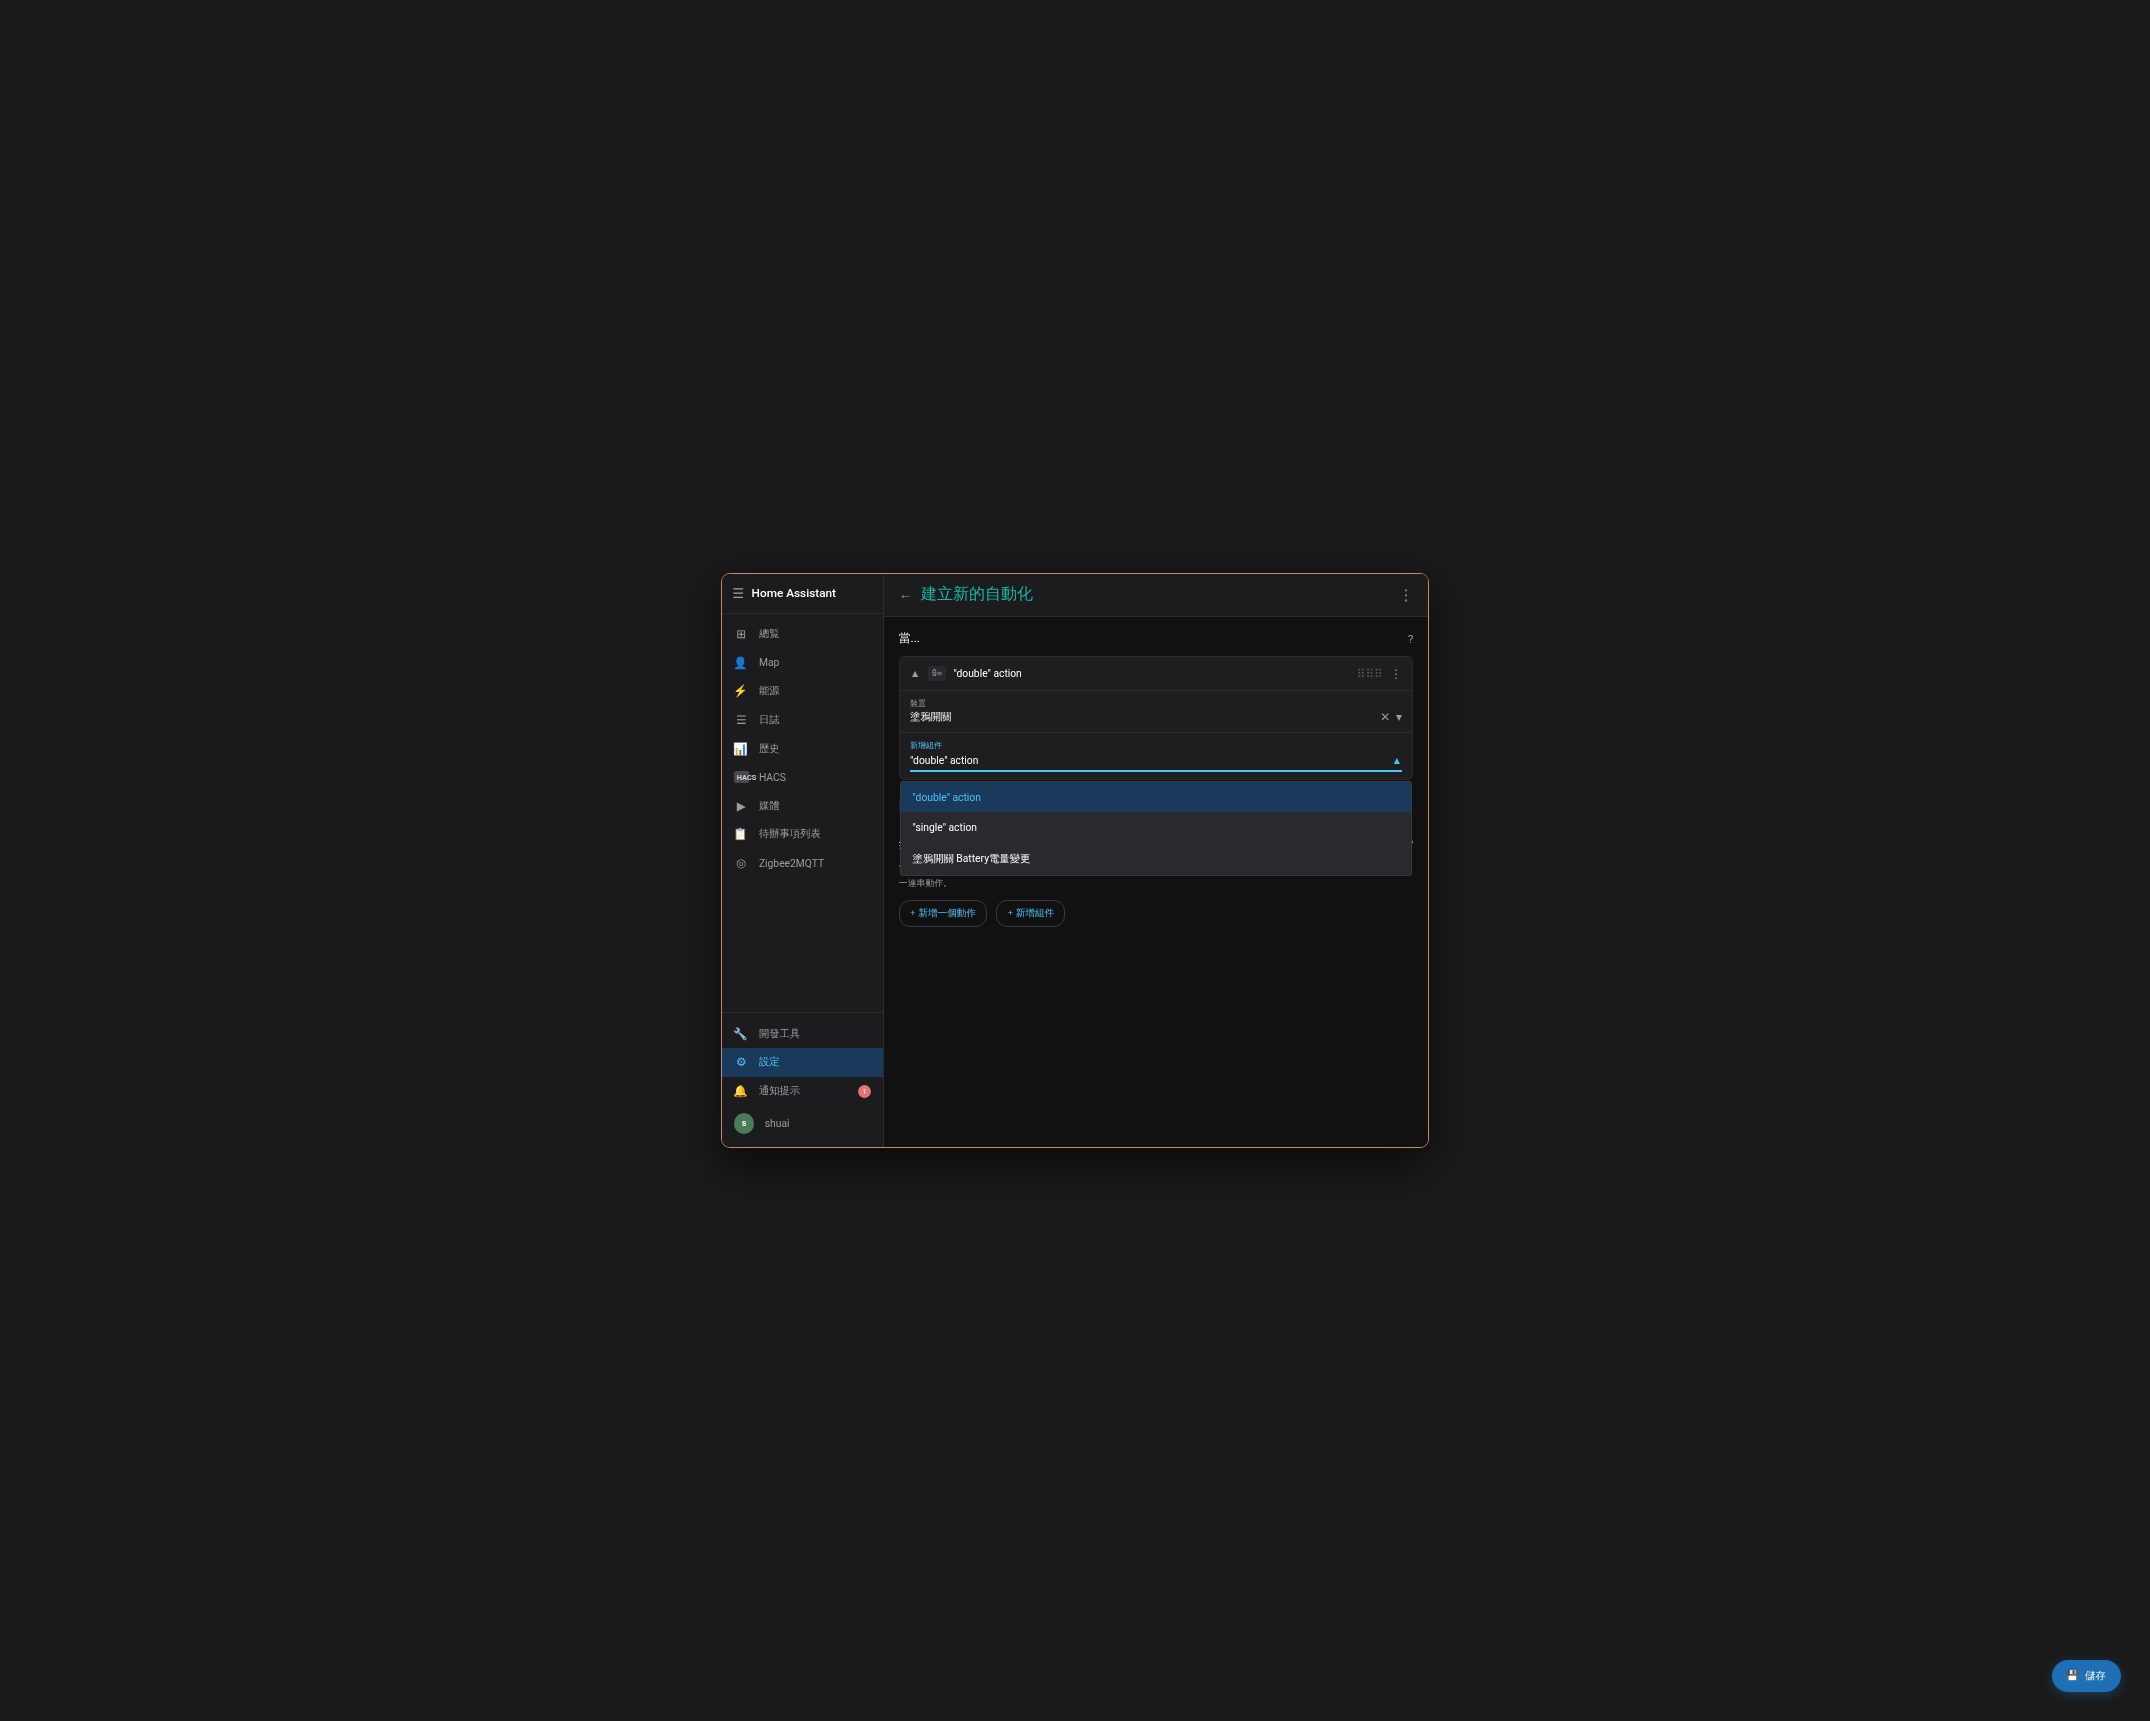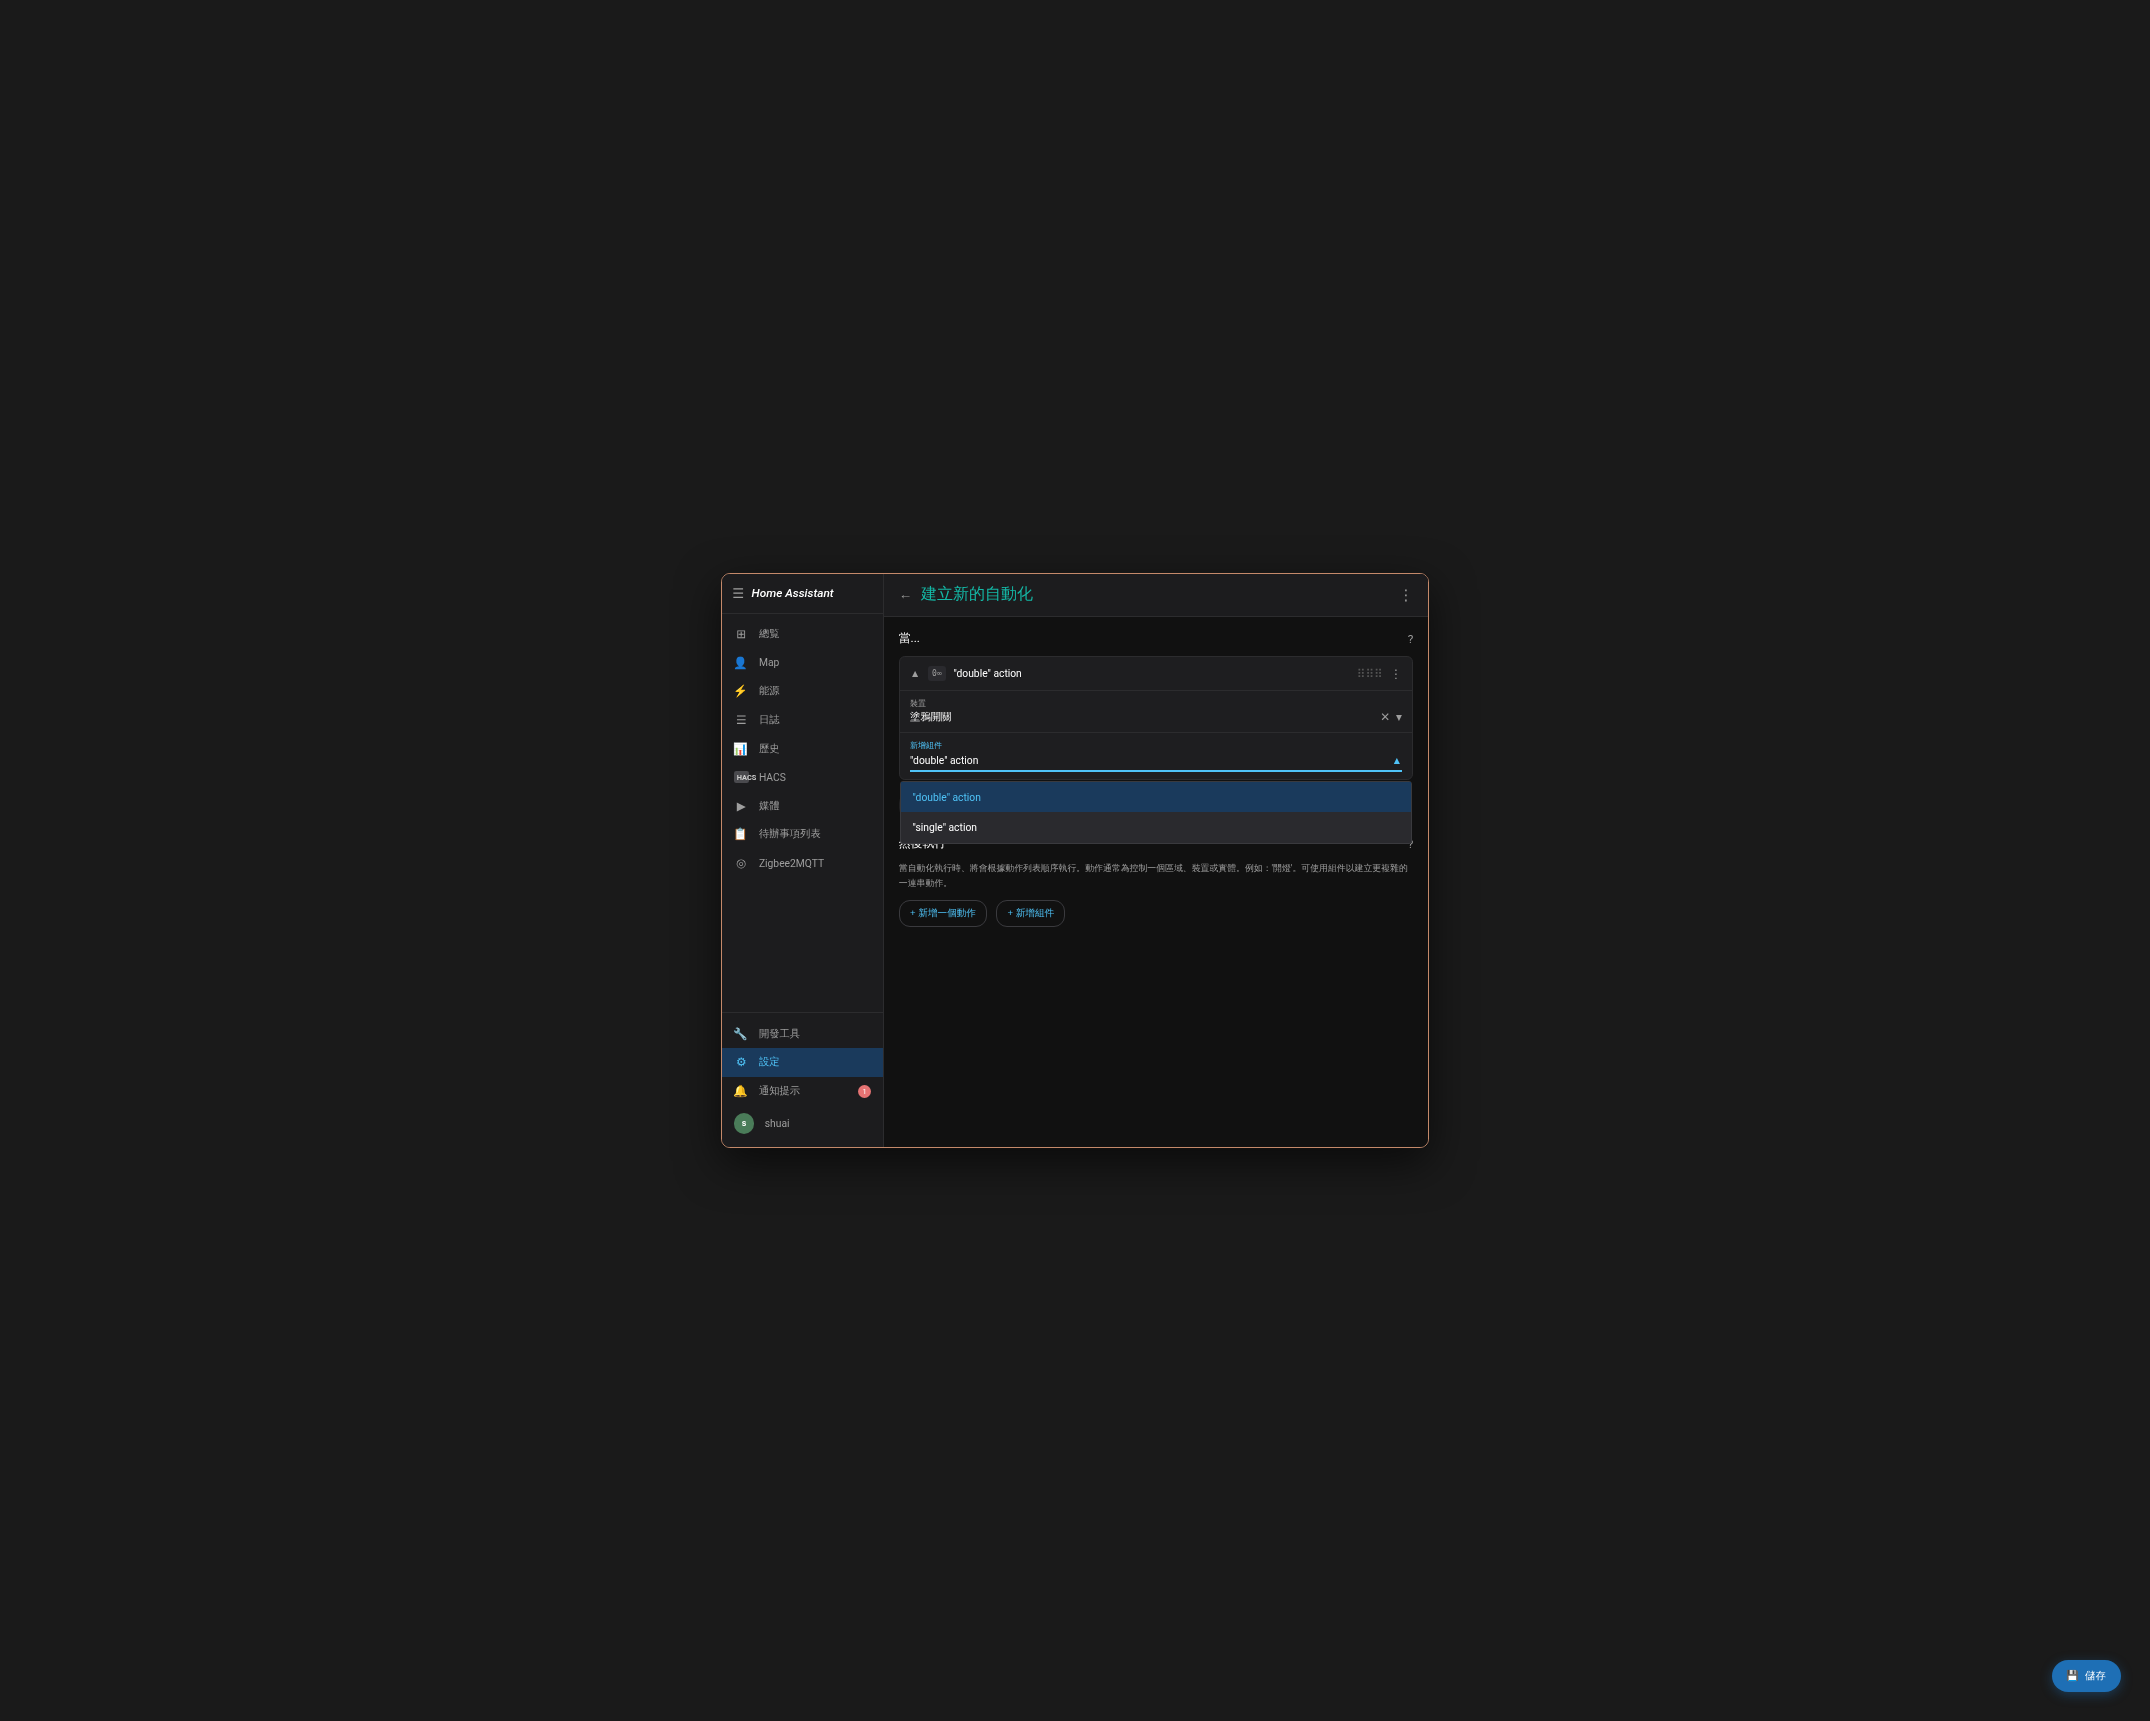--- a/index.html
+++ b/index.html
@@ -46,21 +46,20 @@
     }
     .menu-icon {
       color: #9e9e9e;
       cursor: pointer;
       font-size: 13.3px;
     }
     .sidebar-title {
       color: #ffffff;
       font-size: 11.8px;
       font-weight: 500;
-      font-style: italic;
     }
     .sidebar-nav {
       flex: 1;
       padding: 5.9px 0;
       overflow-y: auto;
     }
     .nav-item {
       display: flex;
       align-items: center;
       padding: 7.4px 11.8px;
@@ -450,20 +449,21 @@
             <div class="dropdown-label">新增組件</div>
             <div class="dropdown-row">
               <span class="dropdown-value">"double" action</span>
               <span class="dropdown-arrow">▲</span>
             </div>
             <div class="dropdown-border"></div>
 
             <div class="dropdown-menu">
               <div class="dropdown-option selected">"double" action</div>
               <div class="dropdown-option">"single" action</div>
+              <div class="dropdown-option">塗鴉開關 Battery電量變更</div>
             </div>
           </div>
         </div>
 
         <div class="condition-section">
           <div class="add-buttons">
             <button class="add-btn">+ 新增一個判斷式</button>
             <button class="add-btn">+ 新增組件</button>
           </div>
         </div>

